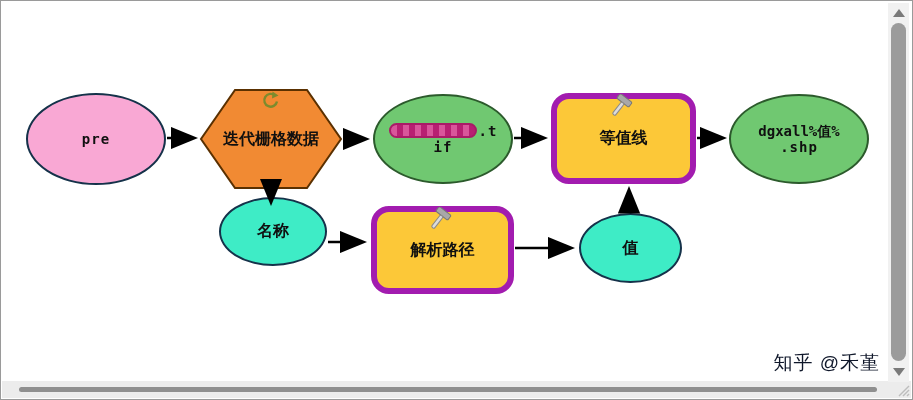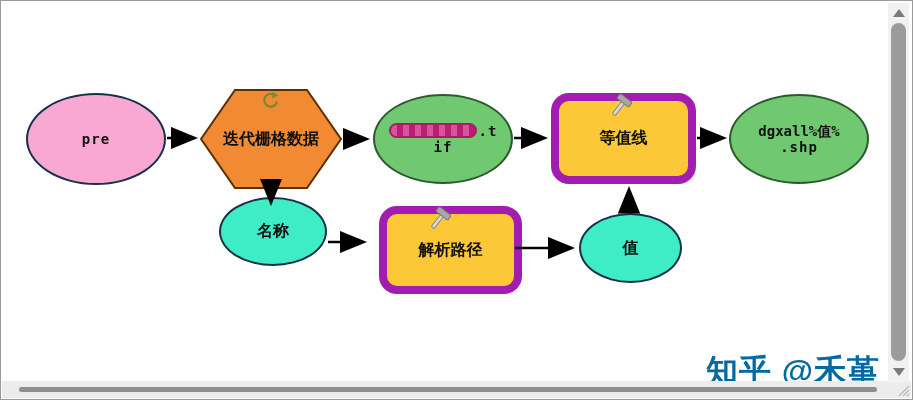--- a/index.html
+++ b/index.html
@@ -4,33 +4,33 @@
 <style>
   html,body{margin:0;padding:0;background:#fff;}
   .screen{
     position:relative;width:913px;height:400px;box-sizing:border-box;
     background:#ffffff;border:1px solid #9a9a9a;overflow:hidden;
     font-family:"Liberation Sans", sans-serif;
   }
   
   .node{position:absolute;display:flex;align-items:center;justify-content:center;text-align:center;box-sizing:border-box;}
   .ellipse{border-radius:50%;border:2px solid #15324a;}
-  .roundrect{border-radius:18px;border:8px solid #a21caf;}
+  .roundrect{border-radius:18px;border:6px solid #a21caf;}
   .lbl{font-weight:bold;color:#101010;font-size:16px;line-height:1.15;}
   .mono{font-family:"DejaVu Sans Mono","Liberation Mono",monospace;letter-spacing:1px;font-size:14px;}
 
   #n-pre{left:25px;top:92px;width:140px;height:92px;background:#f9a8d4;}
   #n-iterate{left:198px;top:87px;width:144px;height:102px;}
   #n-iterate svg.hexsvg{position:absolute;left:0;top:0;}
   #n-iterate .lbl{position:relative;z-index:2;}
   #n-tif{left:372px;top:93px;width:140px;height:90px;background:#70c871;border-color:#2c5a2c;flex-direction:column;}
   #n-contour{left:550px;top:92px;width:145px;height:91px;background:#fcc838;}
   #n-shp{left:728px;top:93px;width:140px;height:90px;background:#70c871;border-color:#2c5a2c;flex-direction:column;}
   #n-name{left:218px;top:196px;width:108px;height:69px;background:#3eecc6;}
-  #n-parse{left:378px;top:205px;width:143px;height:88px;background:#fcc838;}
+  #n-parse{left:370px;top:205px;width:143px;height:88px;background:#fcc838;}
   #n-value{left:578px;top:212px;width:103px;height:70px;background:#3eecc6;}
 
   .line1{display:flex;align-items:center;justify-content:center;gap:2px;}
   .redact{
     display:inline-block;width:88px;height:15px;border-radius:8px;
     background:repeating-linear-gradient(90deg,#d9559b 0 6px,#b81f72 6px 12px);
     border:2px solid #a91b67;box-sizing:border-box;
   }
 
   
@@ -40,21 +40,21 @@
   #icon-hammer-parse{left:428px;top:206px;}
 
   
   svg.wires{position:absolute;left:0;top:0;z-index:1;}
   .wire{stroke:#000;stroke-width:2.5;}
   .wire.dashed{stroke-dasharray:5 4;}
 
   
   .watermark{
     position:absolute;right:32px;top:349px;z-index:4;
-    color:#0369a1;font-size:32px;font-weight:bold;letter-spacing:1px;
+    color:#0f172a;font-size:19px;font-weight:normal;letter-spacing:1px;
   }
 
   
   .vscroll{position:absolute;right:3px;top:2px;width:21px;height:379px;background:#f1f1f1;z-index:5;}
   .vscroll .thumb{position:absolute;left:3px;top:20px;width:15px;height:338px;background:#9b9b9b;border-radius:8px;}
   .sb-arrow{position:absolute;left:0;width:21px;height:16px;display:flex;align-items:center;justify-content:center;}
   .sb-arrow.up{top:2px;}
   .sb-arrow.down{bottom:2px;}
   .tri-up{width:0;height:0;border-left:6px solid transparent;border-right:6px solid transparent;border-bottom:8px solid #7a7a7a;}
   .tri-down{width:0;height:0;border-left:6px solid transparent;border-right:6px solid transparent;border-top:8px solid #7a7a7a;}

